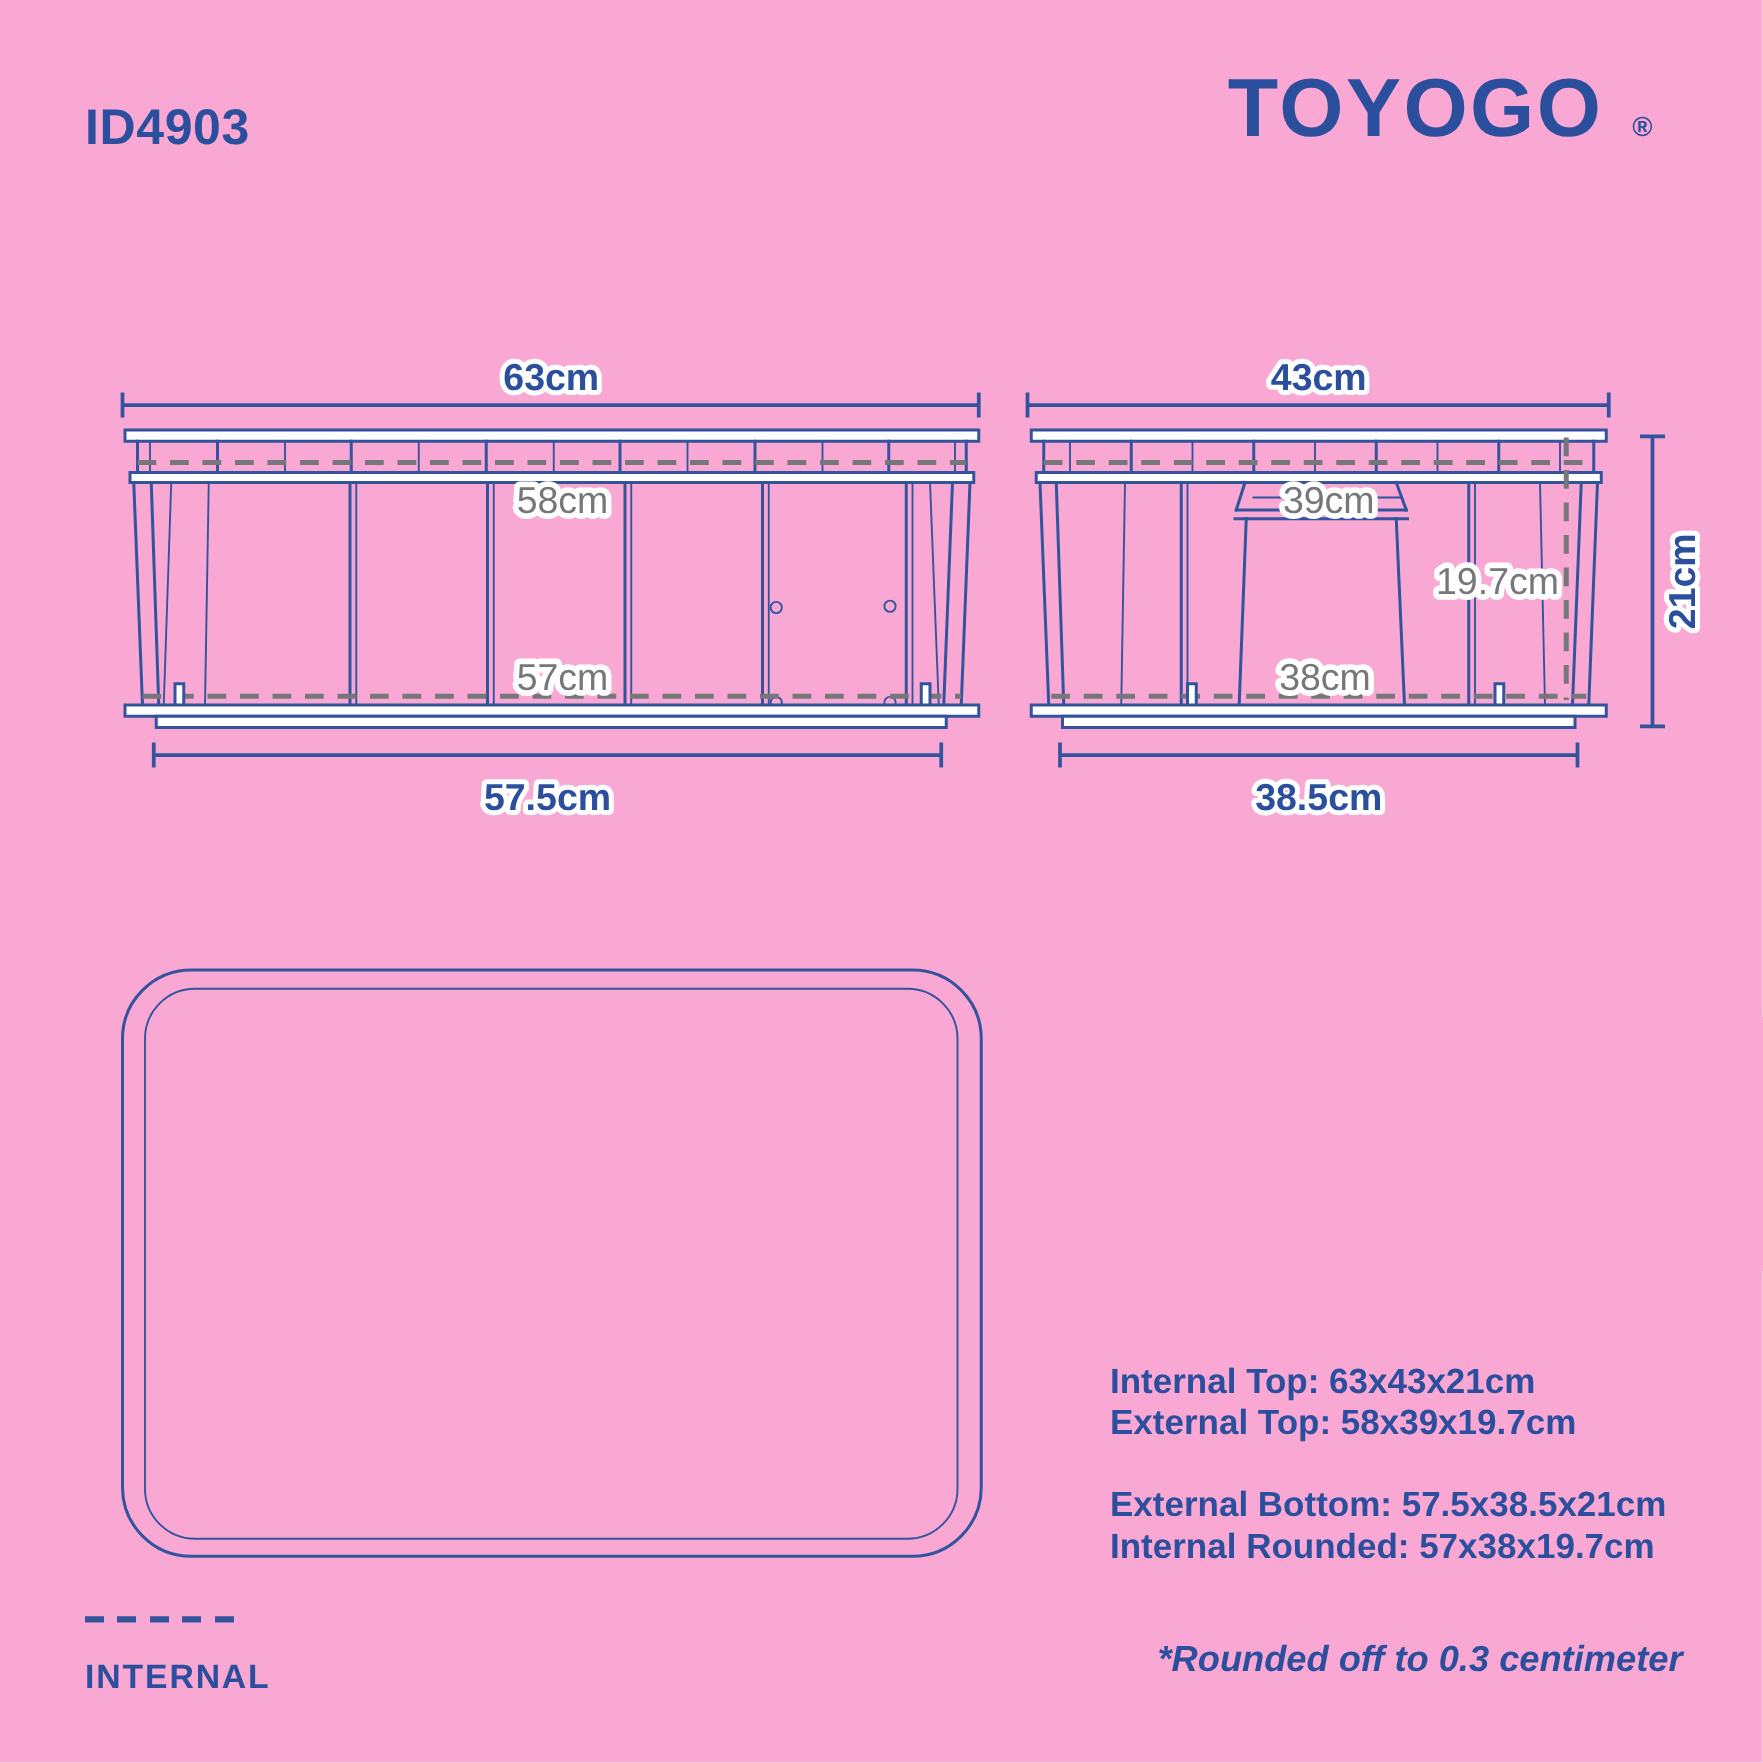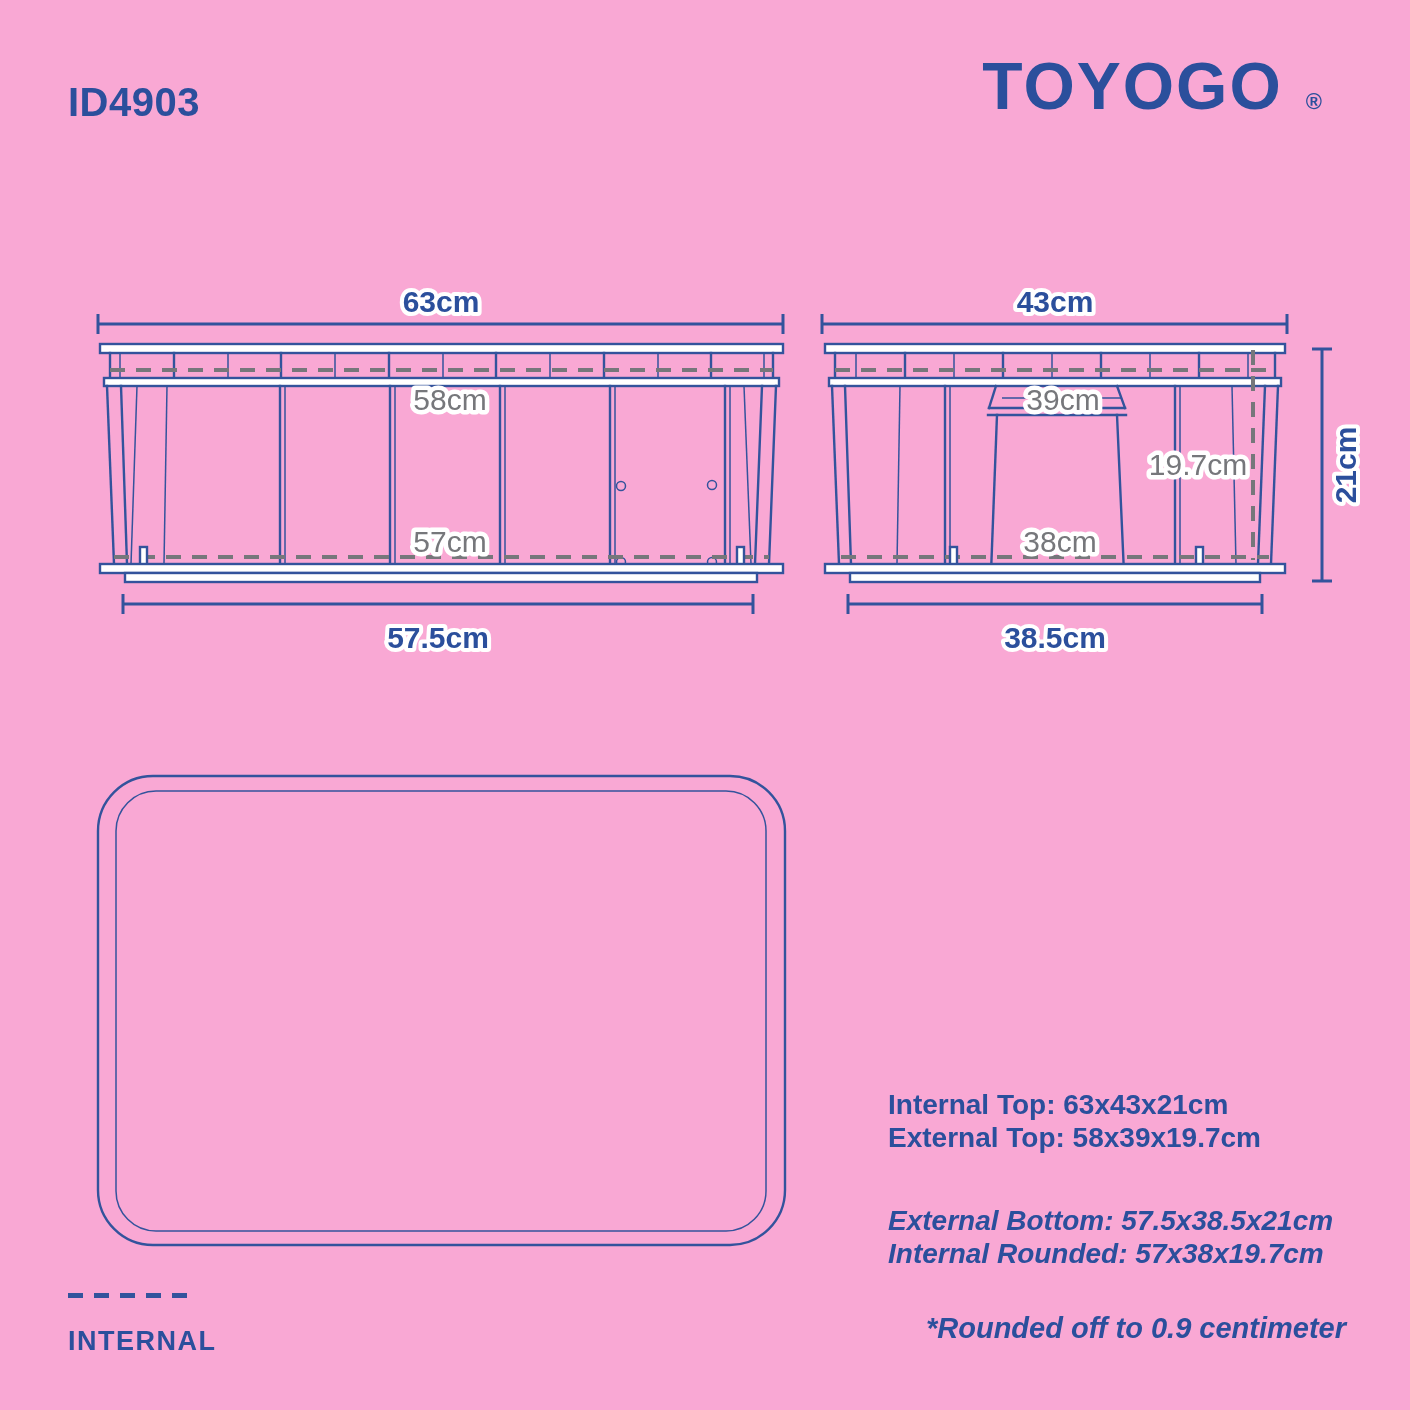--- a/index.html
+++ b/index.html
@@ -45,21 +45,21 @@
   text{font-family:"Liberation Sans",sans-serif;}
   .dimtext{font-size:30px;font-weight:600;fill:var(--text-navy,#2b4f9c);paint-order:stroke;stroke:#fff;stroke-width:8;stroke-linejoin:round;}
   .graytext{font-size:30px;font-weight:400;fill:var(--dim-gray,#76777b);paint-order:stroke;stroke:#fff;stroke-width:9;stroke-linejoin:round;}
 
   
   .specs{
     position:absolute;left:888px;top:1088px;
     font-size:28px;font-weight:700;color:var(--text-navy,#2b4f9c);
     line-height:33px;
   }
-  .specs .group2{margin-top:50px;font-style:italic;}
+  .specs .group2{margin-top:33px;}
 
   
   .legend{position:absolute;left:68px;top:1293px;}
   .legend-dash{
     width:124px;height:5px;
     background:repeating-linear-gradient(90deg,
       var(--line-navy,#33539c) 0 15px, transparent 15px 26px);
   }
   .legend-label{
     margin-top:28px;font-size:27px;font-weight:700;
@@ -265,15 +265,15 @@
       <div>External Bottom: 57.5x38.5x21cm</div>
       <div>Internal Rounded: 57x38x19.7cm</div>
     </div>
   </div>
 
   <div class="legend">
     <div class="legend-dash"></div>
     <div class="legend-label">INTERNAL</div>
   </div>
 
-  <div class="footnote">*Rounded off to 0.9 centimeter</div>
+  <div class="footnote">*Rounded off to 0.3 centimeter</div>
 
 </div>
 
 </body></html>

